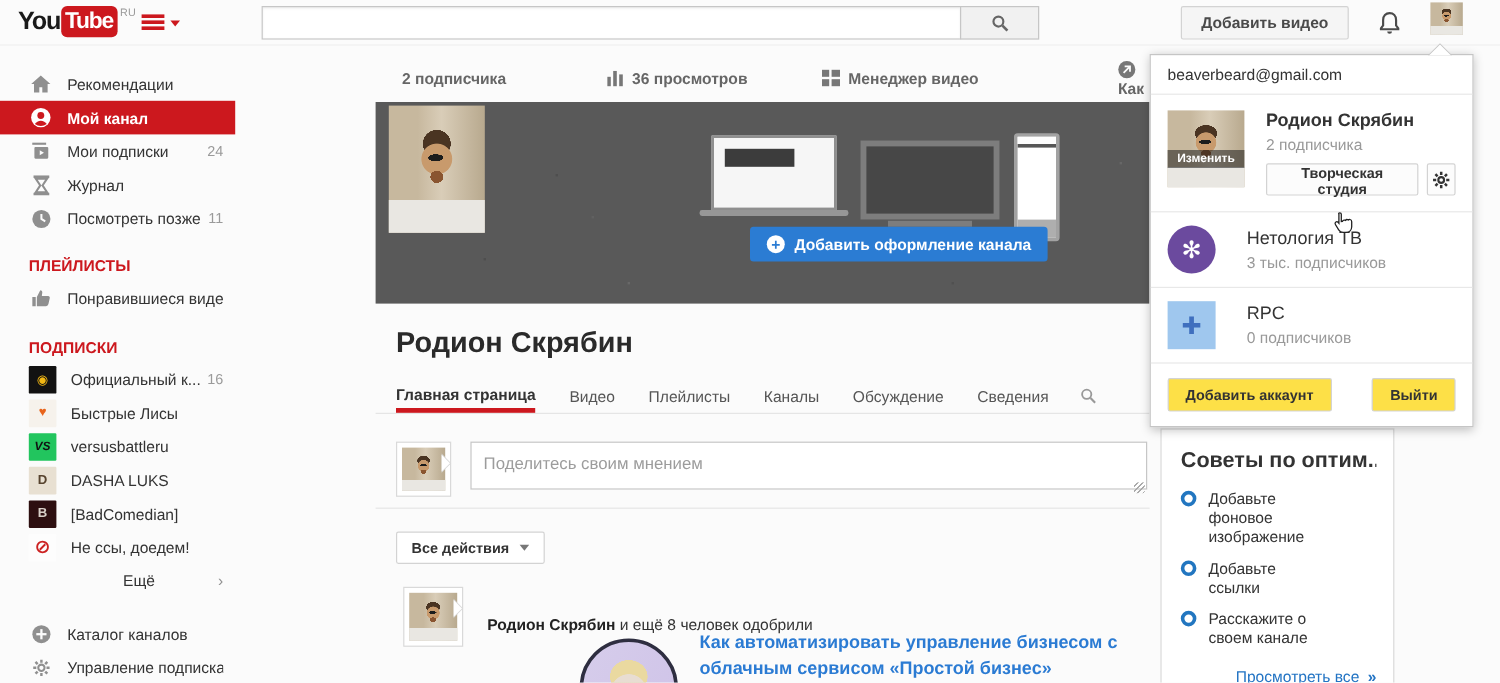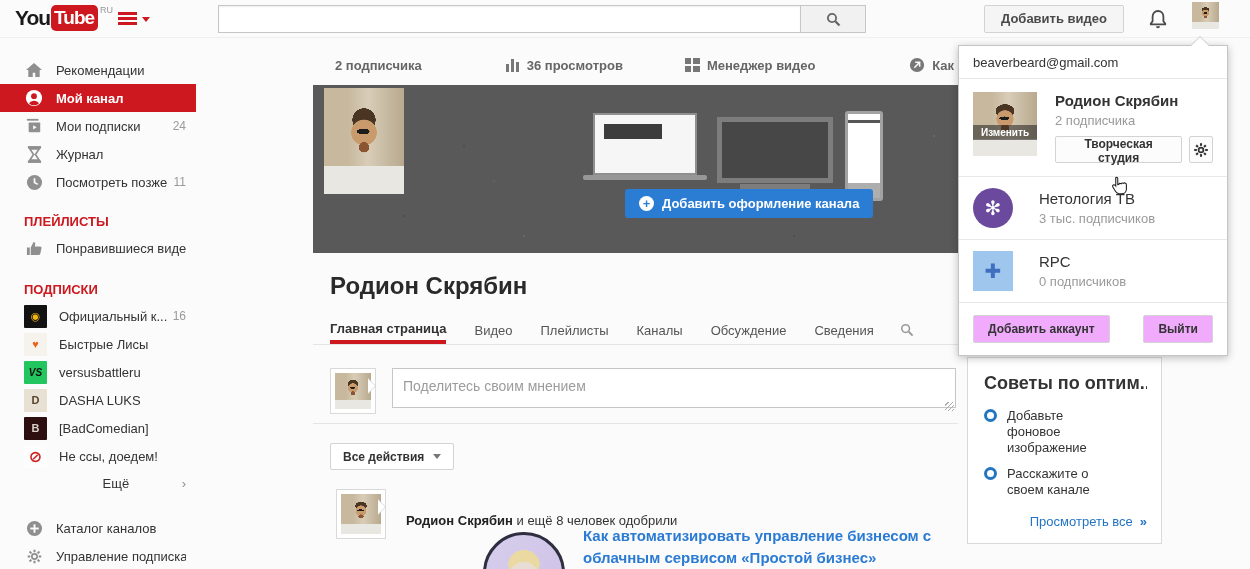--- a/index.html
+++ b/index.html
@@ -46,21 +46,21 @@
   .ghead { padding:0 24px; height:24px; line-height:24px; font-weight:bold; color:#cc181e; font-size:13px; }
   .subav { width:23px; height:23px; flex:0 0 23px; display:flex; align-items:center; justify-content:center; font-size:11px; font-weight:bold; border-radius:1px; overflow:hidden; }
   .gmore { color:#909090; }
   .gspacer { height:18px; }
 
   
   .statsbar { position:absolute; left:313px; top:52px; width:645px; height:26px; display:flex; align-items:center; color:#666; font-weight:bold; }
   .statsbar .stat { display:flex; align-items:center; margin-left:22px; cursor:pointer; }
   .statsbar .stat:first-child { margin-left:22px; cursor:default; }
   .statsbar .stat svg { margin-right:7px; }
-  .statsbar .viewas { margin-left:auto; margin-right:4px; }
+  .statsbar .viewas { margin-left:auto; margin-right:4px;flex-direction:column; }
 
   .banner { position:absolute; left:313px; top:85px; width:645px; height:168px; background:#595959; overflow:hidden; }
   .banner .dots { position:absolute; left:60px; top:20px; width:2px; height:2px; background:#686868;
     box-shadow:90px 40px #4e4e4e, 150px 130px #686868, 30px 110px #4e4e4e, 220px 10px #666, 420px 130px #505050, 560px 30px #676767, 600px 120px #4f4f4f, 260px 90px #656565, 500px 85px #515151, 120px 75px #616161; }
   .ch-avatar { position:absolute; left:11px; top:3px; width:80px; height:106px; }
   .devices { position:absolute; left:280px; top:24px; height:80px; }
   .laptop { position:absolute; left:0; top:4px; width:104px; height:62px; background:#f6f6f6; border:2px solid #8f8f8f; }
   .laptop .vid { position:absolute; left:9px; top:9px; width:58px; height:15px; background:#3c3c3c; }
   .laptop .base { position:absolute; left:-12px; bottom:-7px; width:124px; height:5px; background:#979797; border-radius:2px; }
   .tv { position:absolute; left:124px; top:8px; width:116px; height:66px; background:#474747; border:5px solid #7d7d7d; }
@@ -122,21 +122,21 @@
   .studio-btn { height:27px; padding:0 13px; background:#fcfcfc; border:1px solid #d3d3d3; border-radius:2px; font-weight:bold; font-size:12px; color:#333; cursor:pointer; }
   .gear-btn { width:27px; height:27px; margin-left:7px; background:#fcfcfc; border:1px solid #d3d3d3; border-radius:2px; cursor:pointer; display:flex; align-items:center; justify-content:center; }
   .hand-cursor { position:absolute; left:150px; top:96px; z-index:5; }
   .acct-row { padding:11px 14px; border-bottom:1px solid #e8e8e8; display:flex; align-items:flex-start; cursor:pointer; }
   .acct-av { width:40px; height:40px; flex:0 0 40px; display:flex; align-items:center; justify-content:center; font-size:20px; }
   .acct-av.round { border-radius:50%; }
   .acct-nm { margin-left:26px; padding-top:2px; }
   .acct-name { font-size:15px; color:#333; }
   .acct-subs { color:#999; margin-top:4px; }
   .menu-foot { padding:12px 14px; display:flex; justify-content:space-between; }
-  .foot-btn { height:28px; padding:0 14px; background:#f0abfc; border:1px solid #d3d3d3; border-radius:2px; font-weight:bold; font-size:12px; color:#333; cursor:pointer; }
+  .foot-btn { height:28px; padding:0 14px; background:#fde047; border:1px solid #d3d3d3; border-radius:2px; font-weight:bold; font-size:12px; color:#333; cursor:pointer; }
 
   
   .tips { position:absolute; left:967px; top:357px; width:195px; background:#fff; border:1px solid #d9d9d9; padding:15px 14px 14px 16px; z-index:3; }
   .tips h3 { font-size:18px; color:#333; margin-bottom:14px; white-space:nowrap; overflow:hidden; }
   .tip { display:flex; margin-bottom:10px; cursor:pointer; }
   .tip .bullet { width:13px; height:13px; flex:0 0 13px; border:3px solid #2276c0; border-radius:50%; margin:1px 10px 0 0; background:#fff; }
   .tip .tip-text { width:102px; line-height:16px; color:#333; }
   .tips-foot { text-align:right; margin-top:16px; color:#2374c4; cursor:pointer; }
   .tips-foot .arr { margin-left:7px; font-weight:bold; }
 
@@ -464,20 +464,24 @@
   </div>
 
   <aside class="tips">
     <h3>Советы по оптим...</h3>
     <div class="tip">
       <span class="bullet"></span>
       <span class="tip-text">Добавьте фоновое изображение</span>
     </div>
     <div class="tip">
       <span class="bullet"></span>
+      <span class="tip-text">Добавьте ссылки</span>
+    </div>
+    <div class="tip">
+      <span class="bullet"></span>
       <span class="tip-text">Расскажите о своем канале</span>
     </div>
     <div class="tips-foot">
       <span>Просмотреть все</span><span class="arr">»</span>
     </div>
   </aside>
 
 </div>
 
 </body></html>

